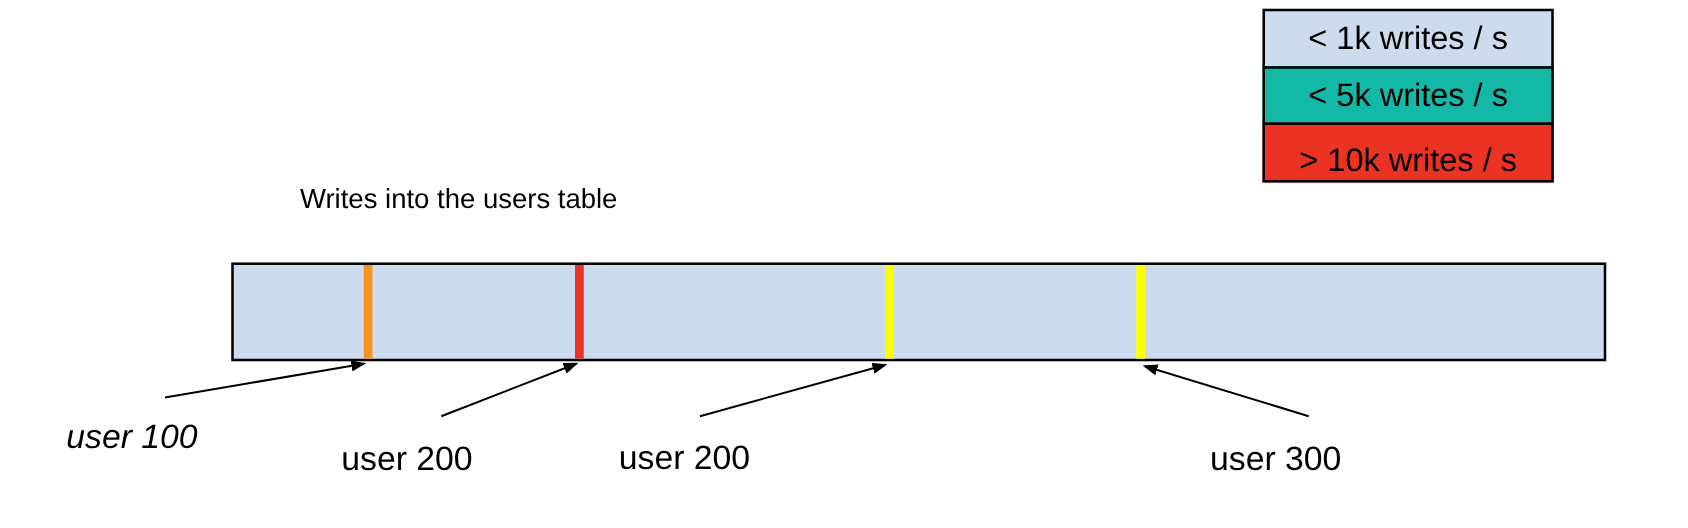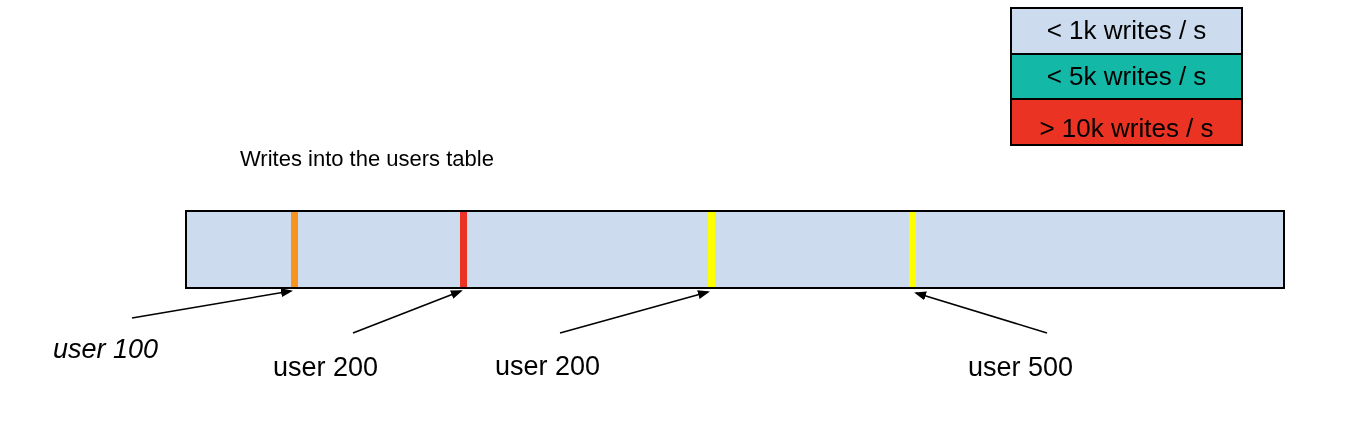--- a/index.html
+++ b/index.html
@@ -66,16 +66,16 @@
       </div>
       <div class="legend-row" style="background: rgb(234, 51, 35); align-items: flex-end;">
         <span>&gt; 10k writes / s</span>
       </div>
     </div>
 
   <div id="labels">
       <div class="user-label" style="left: 53px; top: 334px; font-style: italic;">user 100</div>
       <div class="user-label" style="left: 273px; top: 352px;">user 200</div>
       <div class="user-label" style="left: 495px; top: 351px;">user 200</div>
-      <div class="user-label" style="left: 968px; top: 352px;">user 500</div>
+      <div class="user-label" style="left: 968px; top: 352px;">user 300</div>
     </div>
 
 </div>
 
 </body></html>

